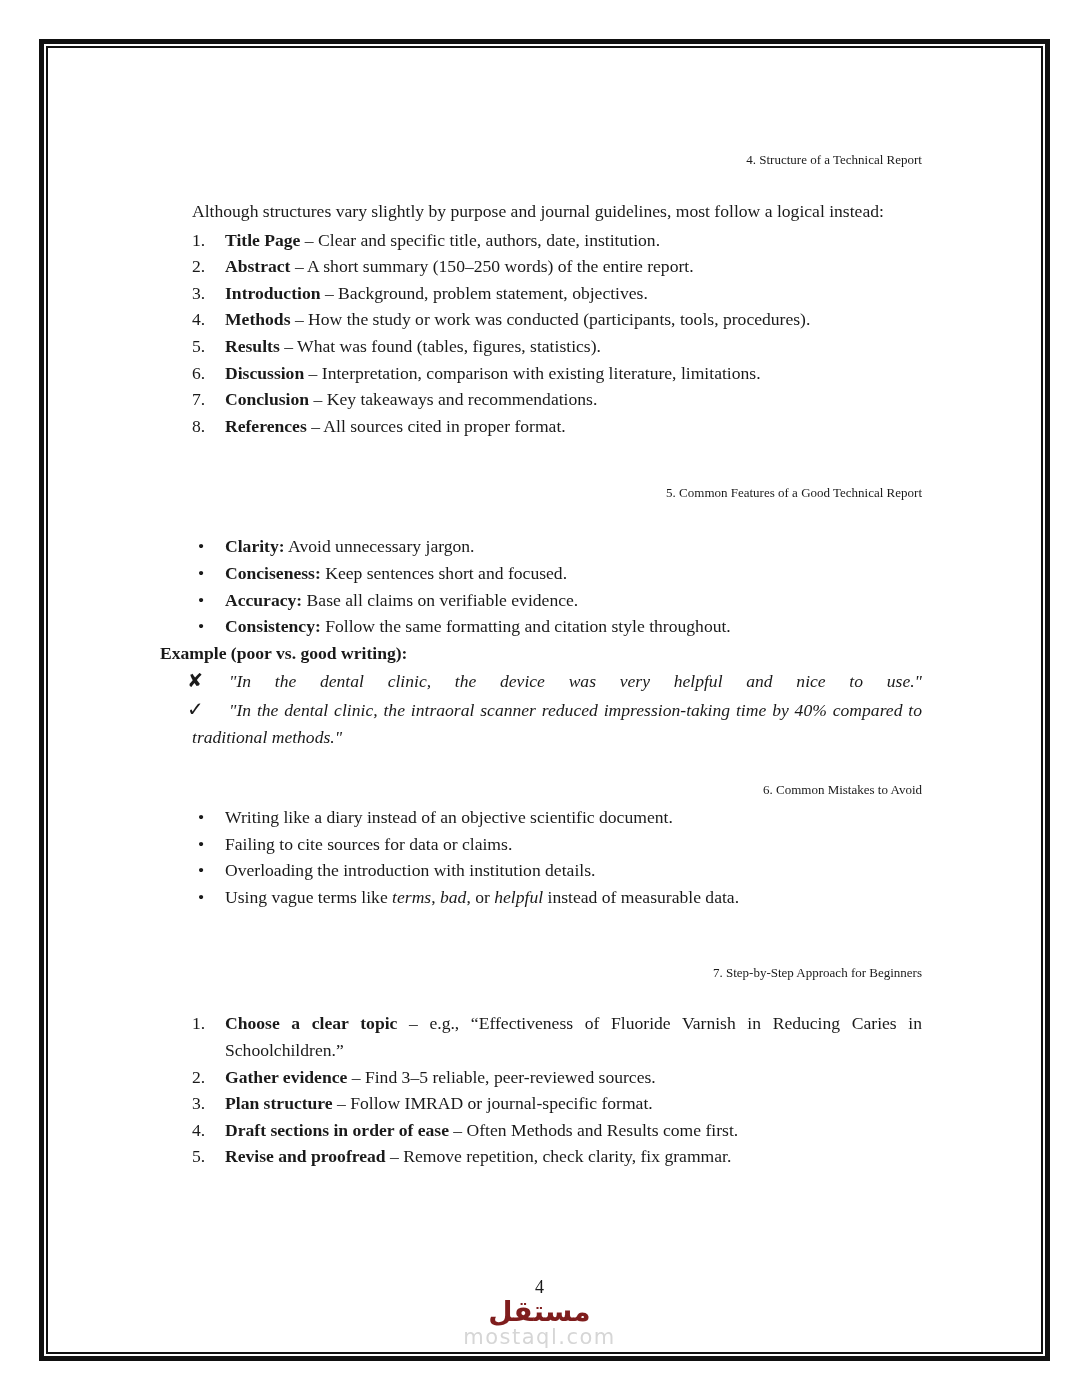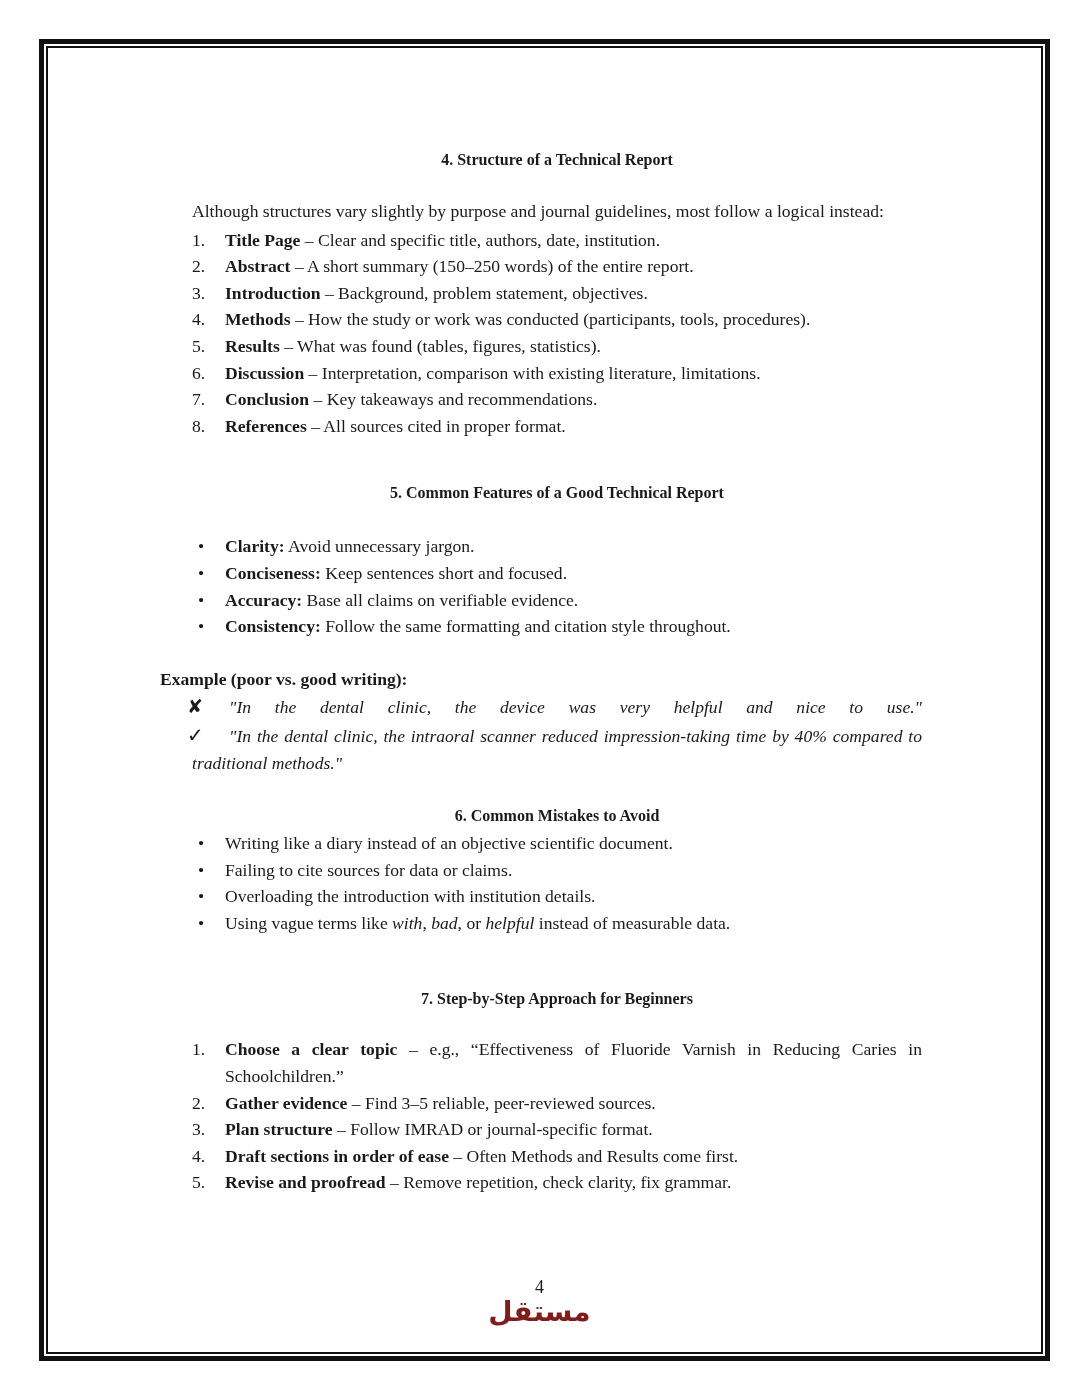--- a/index.html
+++ b/index.html
@@ -20,29 +20,29 @@
     position:absolute; inset:2px;
     border:2px solid #111111;
   }
   .content {
     position:absolute; left:192px; top:0; width:730px;
     font-size:17.6px; line-height:26.6px;
     text-align:justify;
     z-index:2;
   }
   .heading {
-    font-weight:700; font-size:16px; line-height:27px;
-    text-align:center;
+    font-weight:400; font-size:13px; line-height:27px;
+    text-align:right;
   }
   .h-s4 { margin-top:146px; }
   .intro { margin-top:25px; }
   .numlist { margin-top:2px; }
   .h-s5 { margin-top:40px; }
   .bullets-s5 { margin-top:27px; }
-  .example-head { margin-top:26px; margin-left:-32px; font-weight:700; text-align:left; }
+  .example-head { margin-left:-32px; font-weight:700; text-align:left; }
   .ex { font-style:italic; margin-top:1px; }
   .ex-bad { text-align-last:justify; }
   .ex .mark-icon {
     font-style:normal; display:inline-block; width:42px; margin-left:-5px;
     font-family:"DejaVu Sans",sans-serif;
   }
   .x-glyph { font-size:19px; font-weight:700; }
   .check-glyph { font-size:20px; }
   .h-s6 { margin-top:26px; }
   .bullets-s6 { margin-top:1px; }
@@ -146,21 +146,21 @@
     <div class="li">
       <span class="marker">•</span><span>Writing like a diary instead of an objective scientific document.</span>
     </div>
     <div class="li">
       <span class="marker">•</span><span>Failing to cite sources for data or claims.</span>
     </div>
     <div class="li">
       <span class="marker">•</span><span>Overloading the introduction with institution details.</span>
     </div>
     <div class="li">
-      <span class="marker">•</span><span>Using vague terms like </span><span class="it">with</span><span>, </span><span class="it">bad</span><span>, or </span><span class="it">helpful</span><span> instead of measurable data.</span>
+      <span class="marker">•</span><span>Using vague terms like </span><span class="it">terms</span><span>, </span><span class="it">bad</span><span>, or </span><span class="it">helpful</span><span> instead of measurable data.</span>
     </div>
   </div>
 
   <div class="heading h-s7">7. Step-by-Step Approach for Beginners</div>
 
   <div class="numlist numlist-s7">
     <div class="li">
       <span class="marker">1.</span><b>Choose a clear topic</b><span> – e.g., “Effectiveness of Fluoride Varnish in Reducing Caries in Schoolchildren.”</span>
     </div>
     <div class="li">
@@ -176,13 +176,14 @@
       <span class="marker">5.</span><b>Revise and proofread</b><span> – Remove repetition, check clarity, fix grammar.</span>
     </div>
   </div>
 
 </div>
 
 <div class="page-number">4</div>
 
 <div class="watermark">
   <div class="wm-ar">مستقل</div>
+  <div class="wm-en">mostaql.com</div>
 </div>
 
 </body></html>

